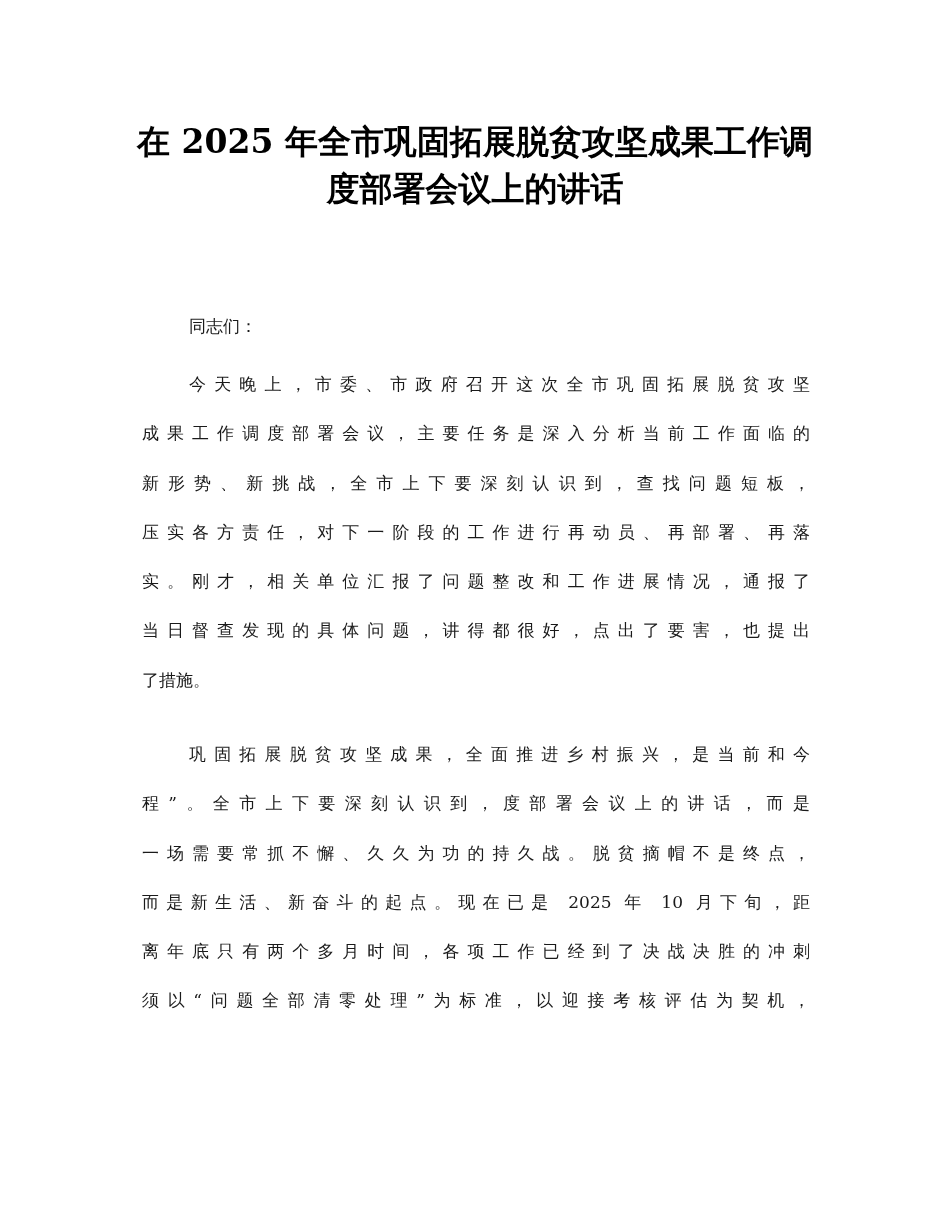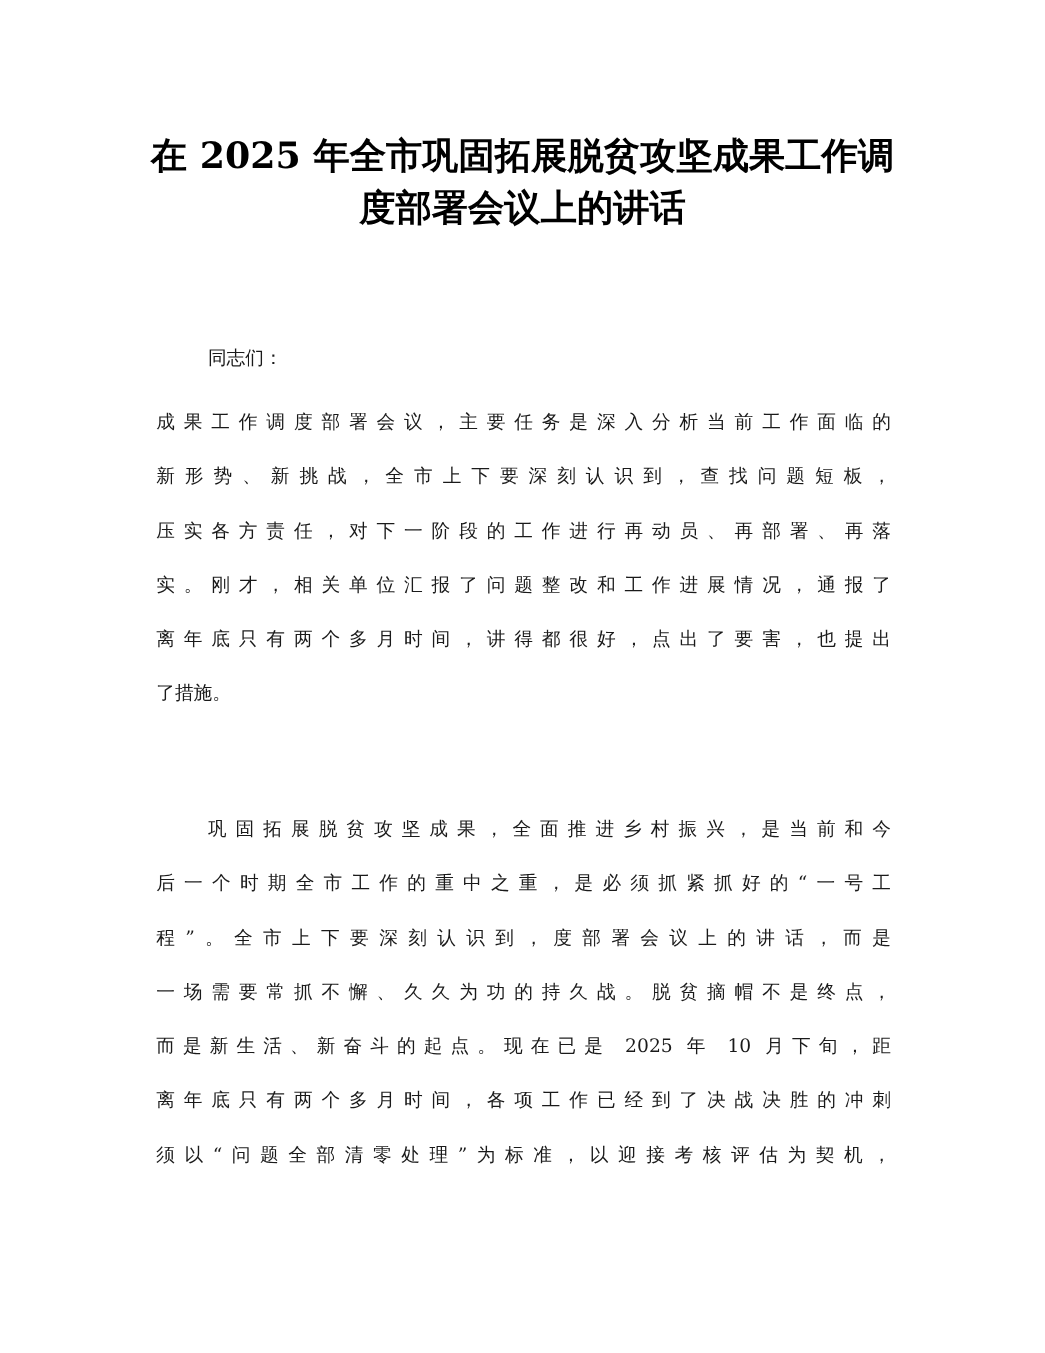--- a/index.html
+++ b/index.html
@@ -80,31 +80,31 @@
   <h1 class="title">
     <span class="line">在 2025 年全市巩固拓展脱贫攻坚成果工作调</span>
     <span class="line">度部署会议上的讲话</span>
   </h1>
 
   <p class="body-text salutation">
     <span class="line indent last">同志们：</span>
   </p>
 
   <div class="body-text para1">
+    <span class="line indent">今天晚上，市委、市政府召开这次全市巩固拓展脱贫攻坚</span>
     <span class="line">成果工作调度部署会议，主要任务是深入分析当前工作面临的</span>
     <span class="line">新形势、新挑战，全市上下要深刻认识到，查找问题短板，</span>
     <span class="line">压实各方责任，对下一阶段的工作进行再动员、再部署、再落</span>
     <span class="line">实。刚才，相关单位汇报了问题整改和工作进展情况，通报了</span>
-    <span class="line">离年底只有两个多月时间，讲得都很好，点出了要害，也提出</span>
+    <span class="line">当日督查发现的具体问题，讲得都很好，点出了要害，也提出</span>
     <span class="line last">了措施。</span>
   </div>
 
   <div class="body-text para2">
     <span class="line indent">巩固拓展脱贫攻坚成果，全面推进乡村振兴，是当前和今</span>
-    <span class="line">后一个时期全市工作的重中之重，是必须抓紧抓好的“一号工</span>
     <span class="line">程”。全市上下要深刻认识到，度部署会议上的讲话，而是</span>
     <span class="line">一场需要常抓不懈、久久为功的持久战。脱贫摘帽不是终点，</span>
     <span class="line">而是新生活、新奋斗的起点。现在已是 2025 年 10 月下旬，距</span>
     <span class="line">离年底只有两个多月时间，各项工作已经到了决战决胜的冲刺</span>
     <span class="line">须以“问题全部清零处理”为标准，以迎接考核评估为契机，</span>
   </div>
 
 </div>
 
 </body></html>

